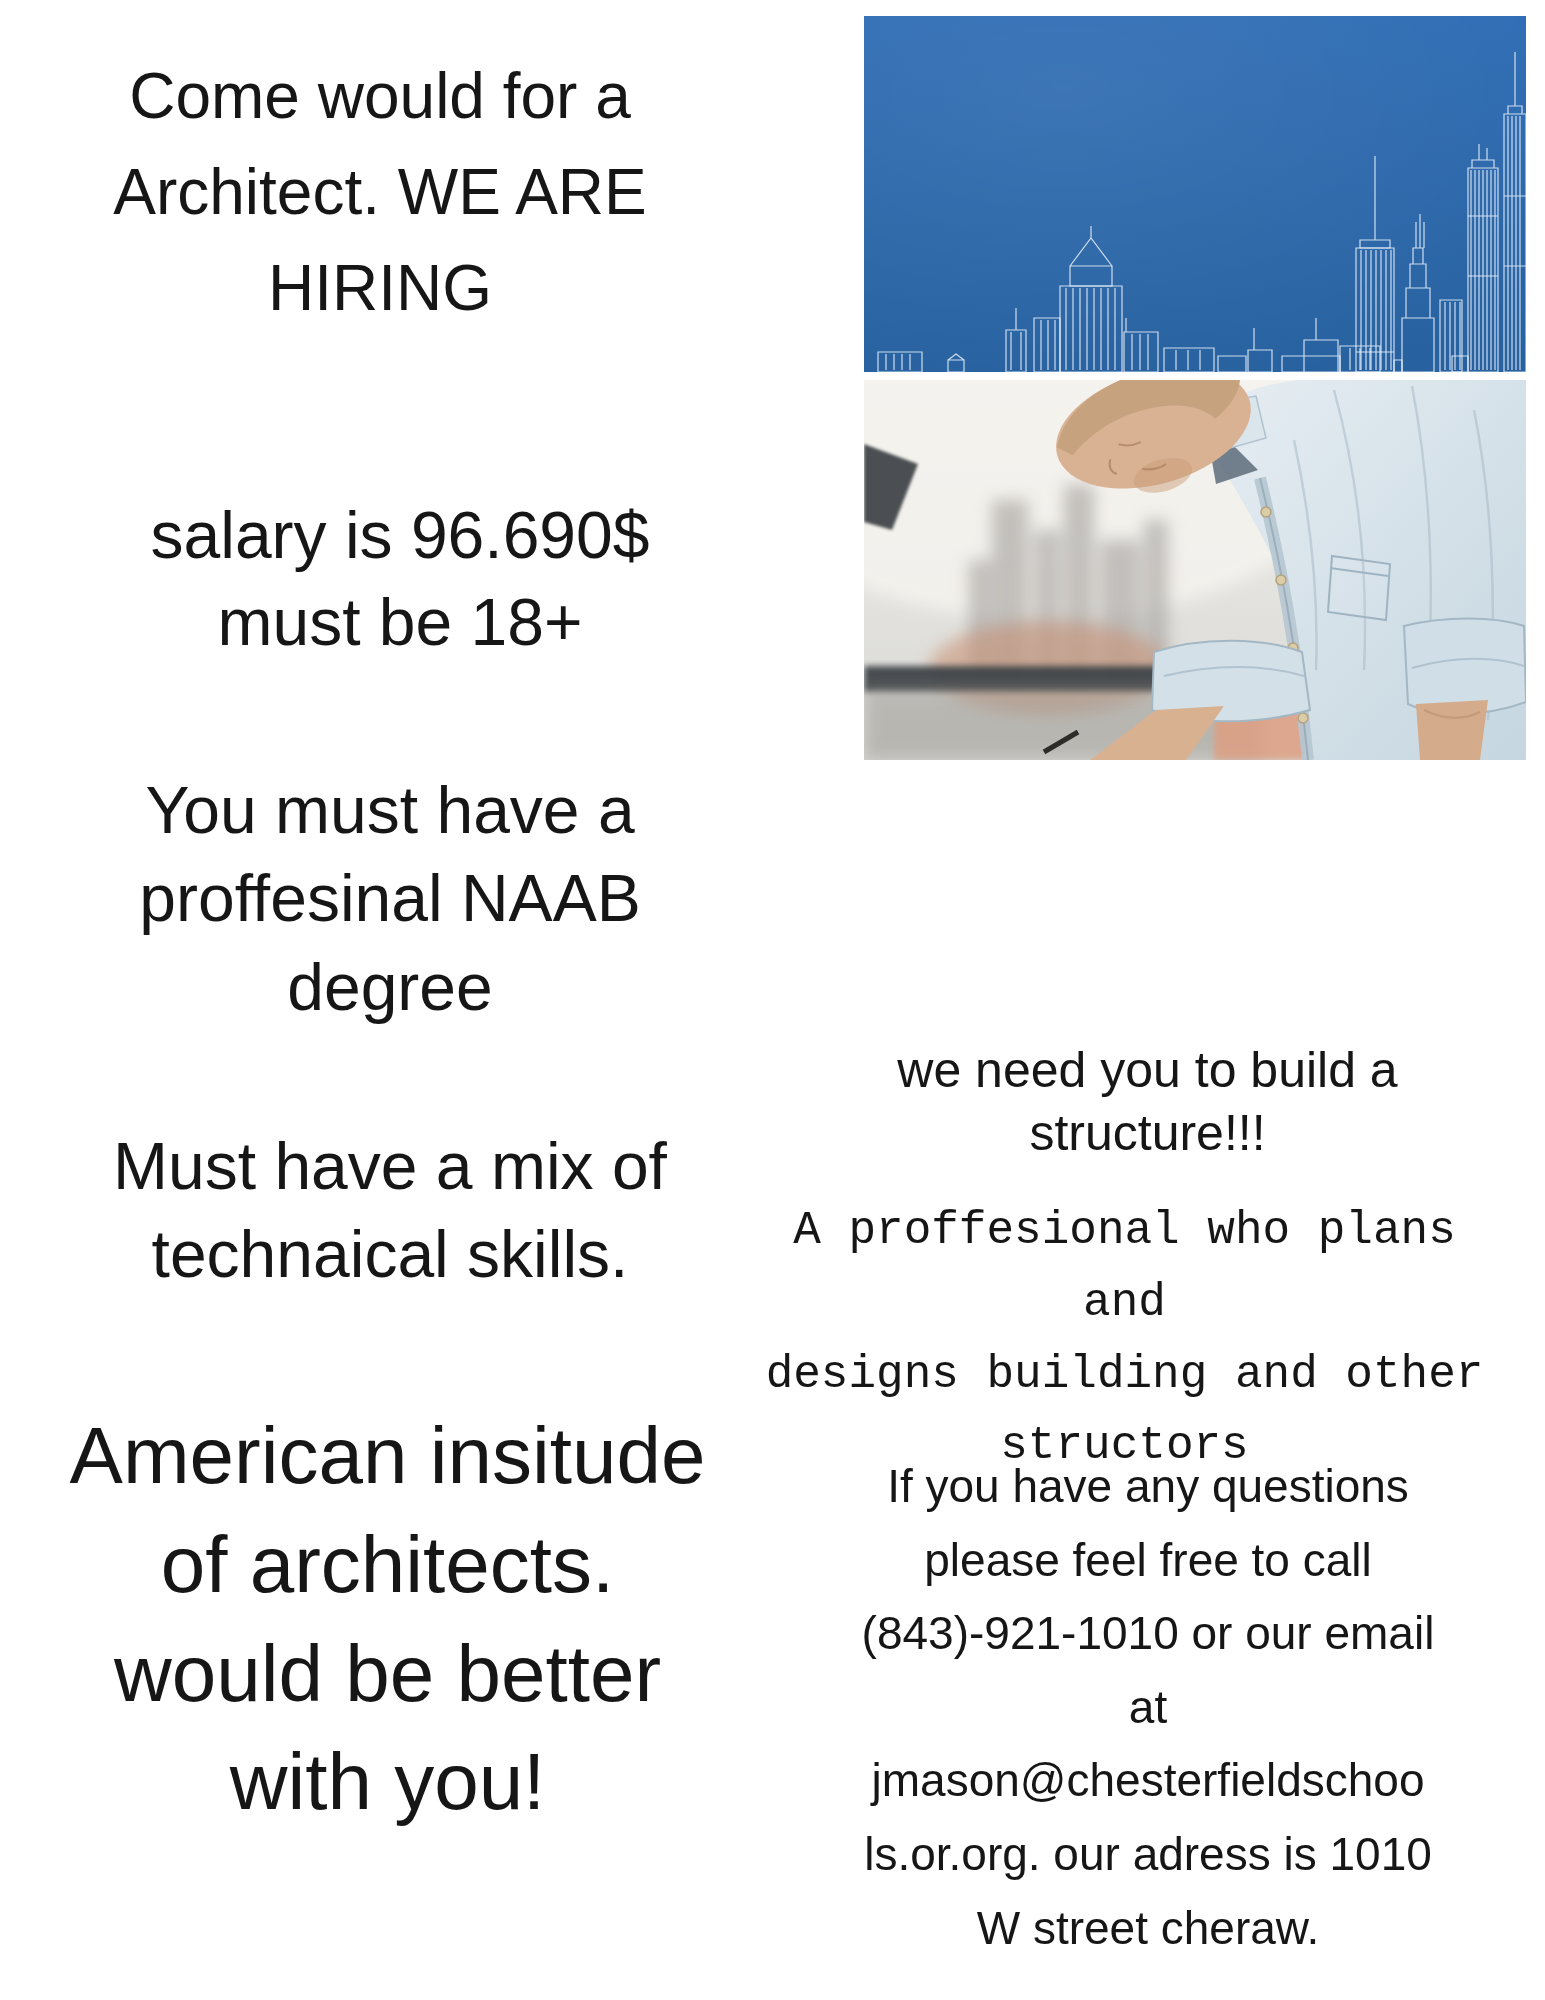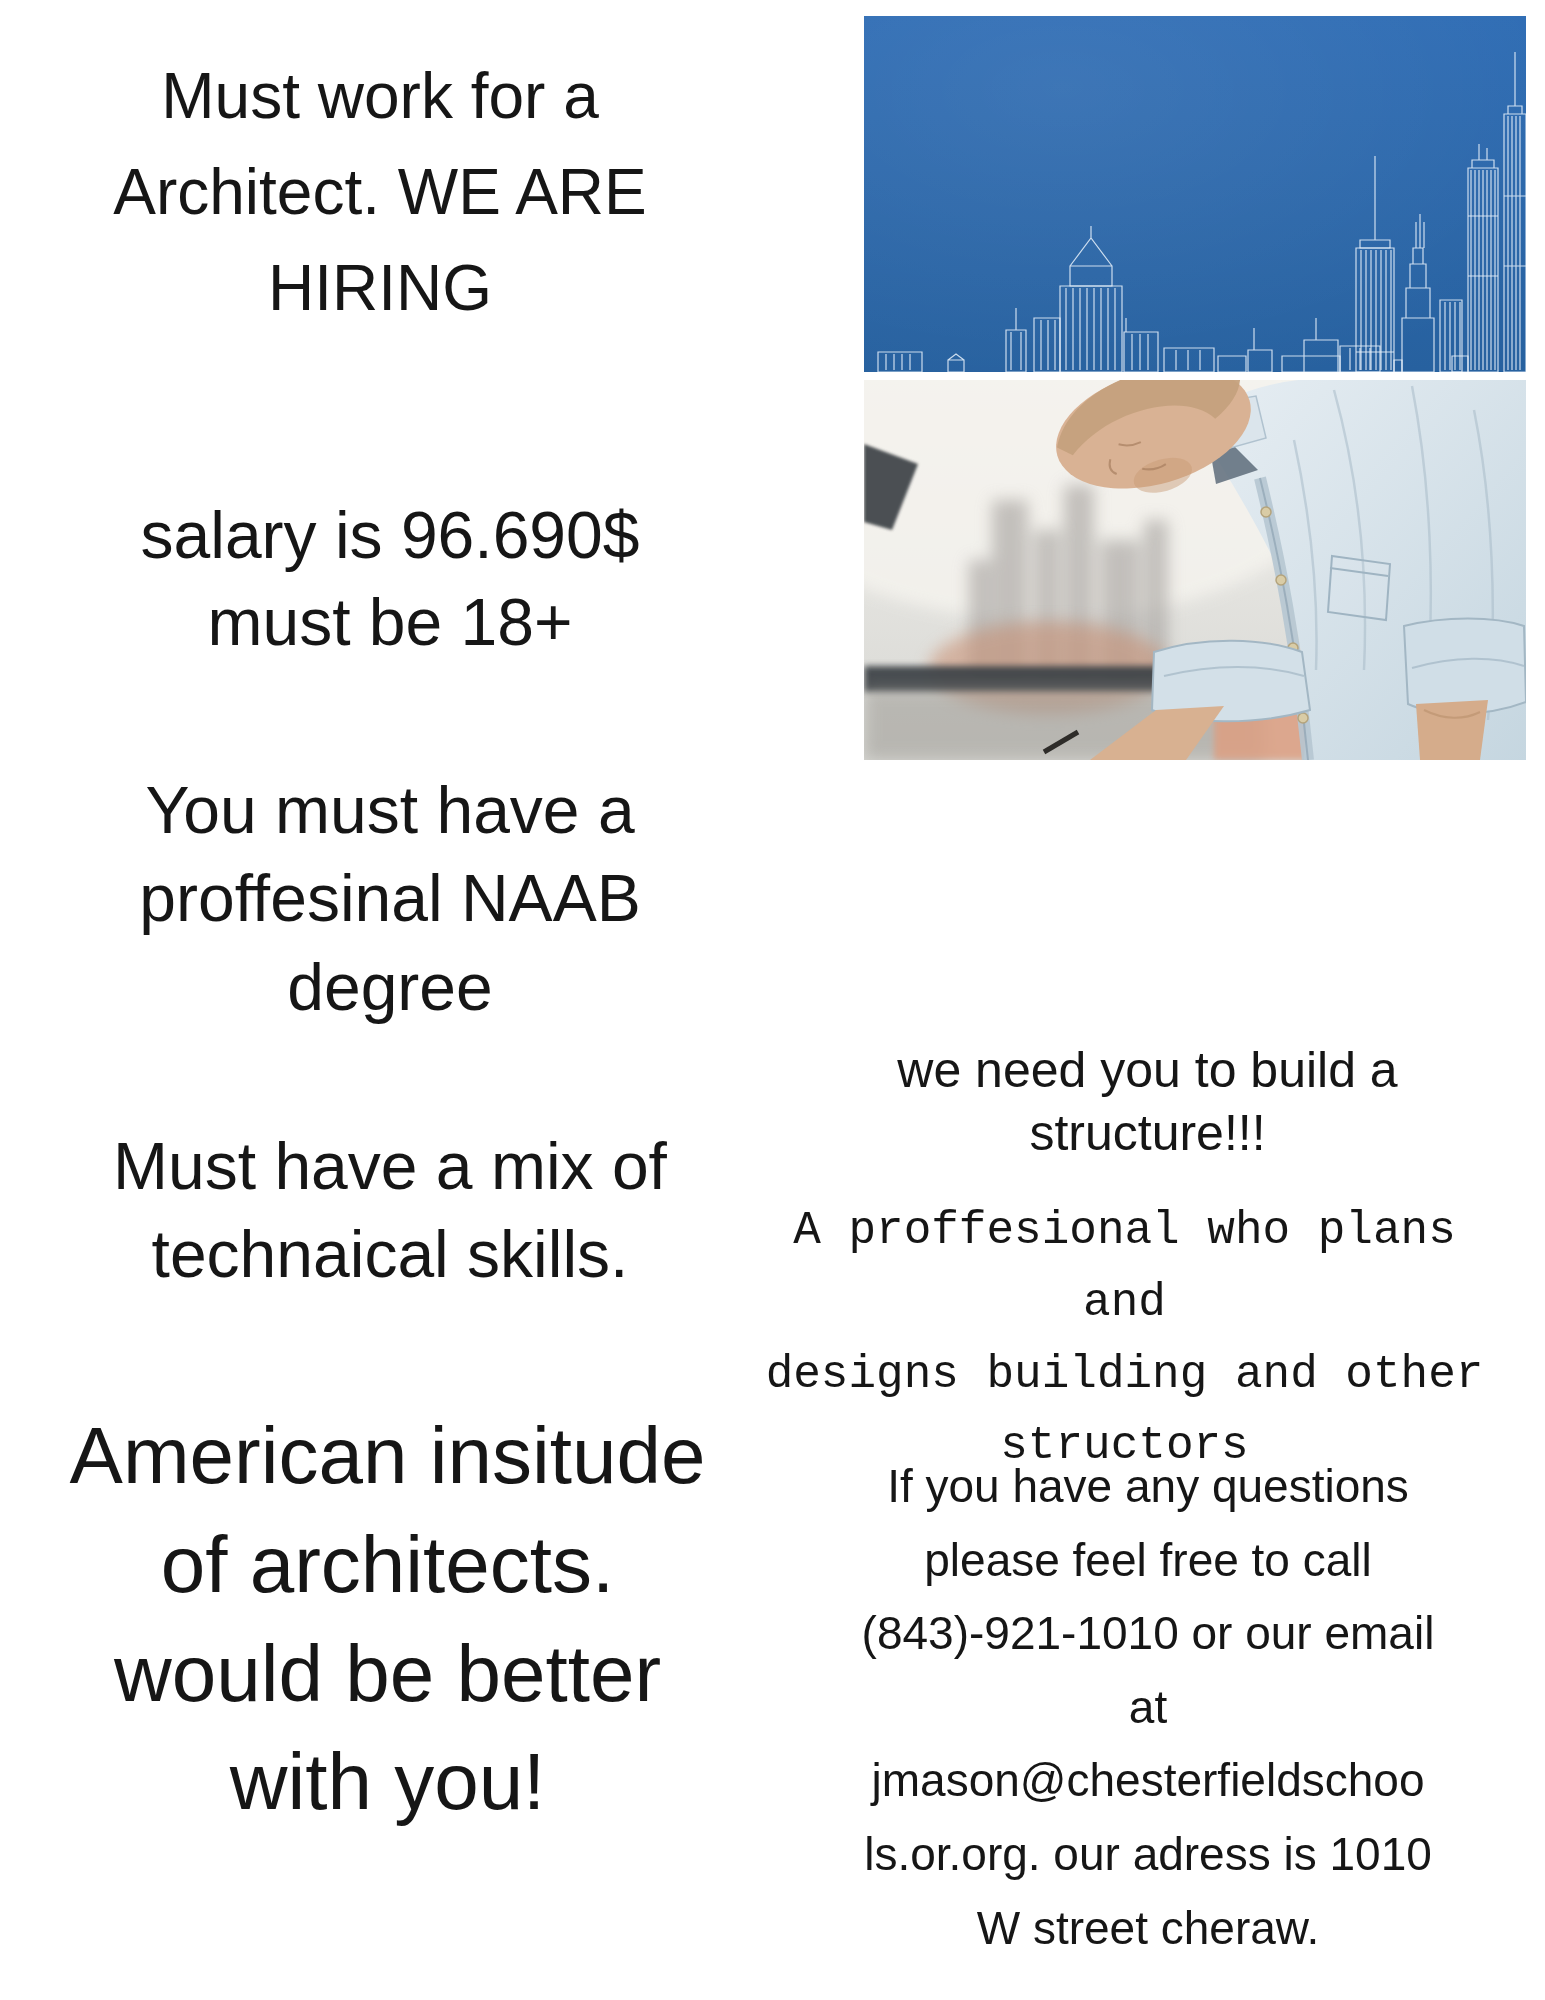--- a/index.html
+++ b/index.html
@@ -3,39 +3,39 @@
 <meta charset="utf-8">
 <style>
   html,body { margin:0; padding:0; }
   body {
     width:1545px; height:2000px; background:#ffffff;
     font-family:"Liberation Sans", sans-serif; color:#161616;
   }
   .page { position:relative; width:1545px; height:2000px; overflow:hidden; background:#ffffff; }
   .txt { position:absolute; white-space:pre-line; text-align:center; font-weight:400; }
   .heading   { left:35px;  top:48px;   width:690px; font-size:64px; line-height:1.5; }
-  .salary    { left:30px;  top:492px;  width:720px; font-size:66px; line-height:1.32; }
+  .salary    { left:40px;  top:492px;  width:720px; font-size:66px; line-height:1.32; }
   .degree    { left:30px;  top:766px;  width:720px; font-size:66px; line-height:1.34; }
   .skills    { left:5px;   top:1122px; width:770px; font-size:66px; line-height:1.34; }
   .institute { left:0px;   top:1402px; width:775px; font-size:80px; line-height:1.36; }
   .deadline  { left:790px; top:788px;  width:715px; font-size:58px; line-height:1.5; }
   .need      { left:790px; top:1014px; width:715px; font-size:50px; line-height:1.26;margin-top:25px; }
   .role      { left:752px; top:1196px; width:745px; font-size:46px; line-height:1.56;font-family:Liberation Mono, monospace; }
   .contact   { left:778px; top:1450px; width:740px; font-size:46px; line-height:1.6; }
   .img { position:absolute; overflow:hidden; }
   .blueprint { left:864px; top:16px;  width:662px; height:356px; }
   .photo     { left:864px; top:380px; width:662px; height:380px; }
   .img svg { display:block; width:100%; height:100%; }
 </style>
 </head>
 <body>
 
 <div class="page">
 
-  <div class="txt heading">Must work for a
+  <div class="txt heading">Come would for a
 Architect. WE ARE
 HIRING</div>
   <div class="txt salary">salary is 96.690$
 must be 18+</div>
   <div class="txt degree">You must have a
 proffesinal NAAB
 degree</div>
   <div class="txt skills">Must have a mix of
 technaical skills.</div>
   <div class="txt institute">American insitude

